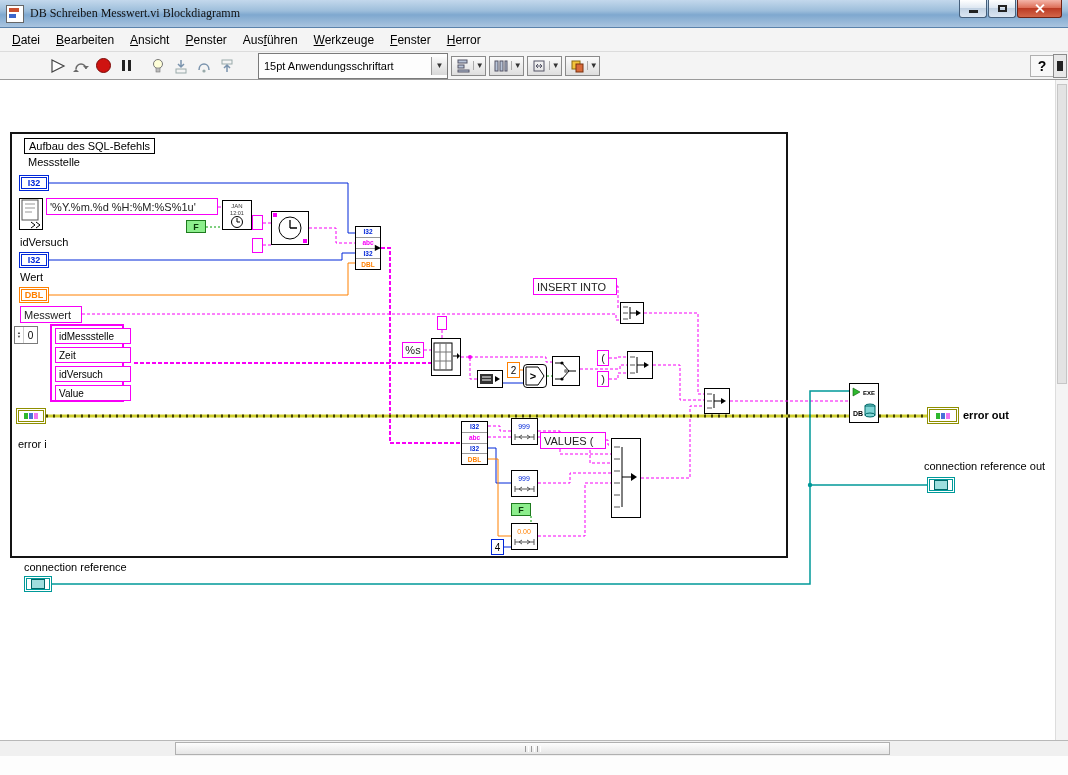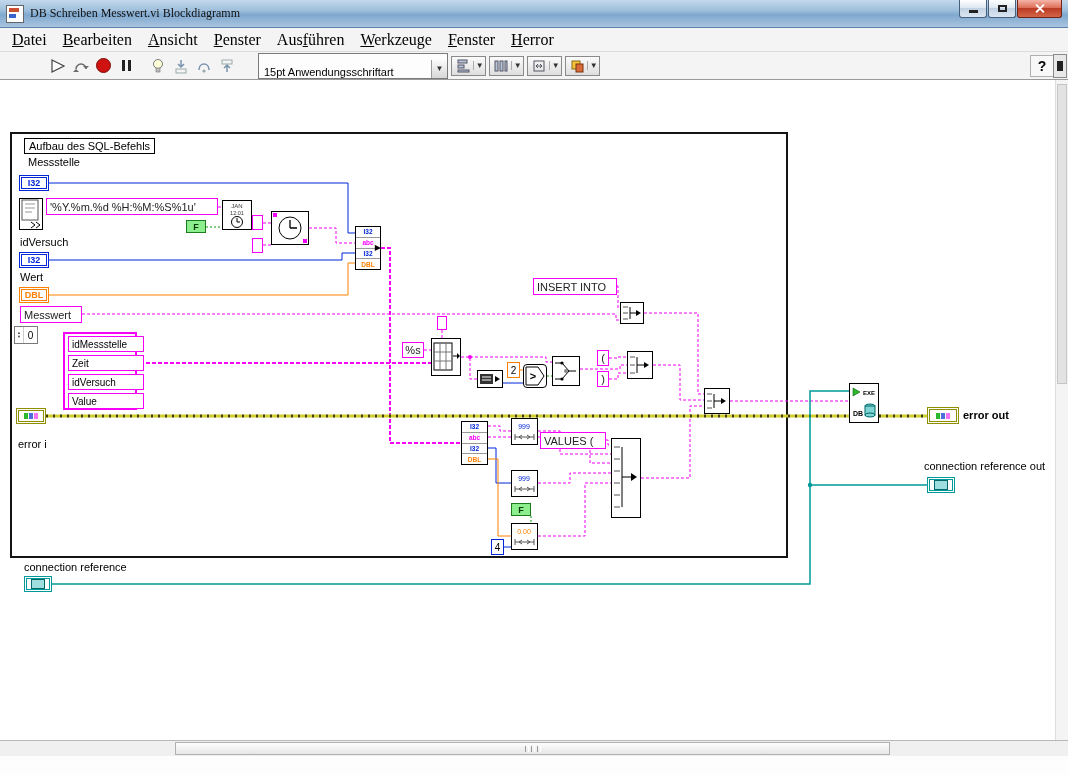--- a/index.html
+++ b/index.html
@@ -21,31 +21,31 @@
   .winbtn.close{width:45px;background:linear-gradient(#f4b5a9,#dd6f58 45%,#bb3b24 50%,#d3664a);border-color:#6e2417;}
   .glyph-min{width:9px;height:3px;background:#222;margin-top:6px;}
   .glyph-max{width:9px;height:7px;border:2px solid #222;box-sizing:border-box;}
   .glyph-close{position:relative;width:11px;height:11px;}
   .glyph-close::before,.glyph-close::after{content:"";position:absolute;left:5px;top:0;width:2px;height:11px;background:#fff;}
   .glyph-close::before{transform:rotate(45deg);}
   .glyph-close::after{transform:rotate(-45deg);}
   
   .menubar{position:absolute;left:0;top:28px;width:1068px;height:24px;background:#f4f4f4;
     border-bottom:1px solid #dcdcdc;display:flex;align-items:center;padding-left:4px;box-sizing:border-box;}
-  .mi{font-size:16px;padding:3px 8px;white-space:nowrap;font-family:Liberation Serif, serif;}
+  .mi{font-size:12px;padding:3px 8px;white-space:nowrap;}
   .mi u{text-decoration:underline;}
   
   .toolbar{position:absolute;left:0;top:52px;width:1068px;height:28px;background:#f4f4f4;
     border-bottom:1px solid #9a9a9a;display:flex;align-items:center;padding-left:46px;box-sizing:border-box;}
   .tb-btn{width:23px;height:21px;display:flex;align-items:center;justify-content:center;flex:0 0 auto;}
   .abort-circle{width:13px;height:13px;border-radius:50%;background:#cf1310;border:1px solid #7d0a08;}
   .pause-bars{display:flex;gap:3px;}
   .pause-bars i{display:block;width:3px;height:11px;background:#222;}
   .fontsel{margin-left:20px;height:26px;width:190px;border:1px solid #7a7a7a;background:#fdfdfd;
-    display:flex;align-items:flex-end;box-sizing:border-box;flex:0 0 auto;}
+    display:flex;align-items:center;box-sizing:border-box;flex:0 0 auto;}
   .fontsel .ftext{flex:1;font-size:11px;padding-left:5px;white-space:nowrap;overflow:hidden;}
   .fontsel .fdrop{width:15px;height:18px;border-left:1px solid #9a9a9a;background:linear-gradient(#fafafa,#d8d8d8);
     display:flex;align-items:center;justify-content:center;font-size:8px;color:#333;}
   .dropbtn{margin-left:3px;height:20px;width:35px;border:1px solid #8a8a8a;background:linear-gradient(#fbfbfb,#dedede);
     display:flex;align-items:center;box-sizing:border-box;flex:0 0 auto;}
   .dropbtn .dicon{width:22px;display:flex;align-items:center;justify-content:center;}
   .dropbtn .darr{width:11px;font-size:8px;color:#333;text-align:center;border-left:1px solid #aaa;}
   .helpbtn{margin-left:auto;margin-right:14px;width:22px;height:20px;border:1px solid #b0b0b0;background:#f8f8f8;
     display:flex;align-items:center;justify-content:center;font-weight:bold;font-size:14px;flex:0 0 auto;}
   .cornerbtn{position:absolute;right:1px;top:54px;width:12px;height:22px;border:1px solid #8a8a8a;
@@ -347,21 +347,21 @@
     </svg>
   </div>
 
   <div class="idxbox" style="left:14px;top:246px;width:24px;height:18px;">
     <span class="arrows">
         <span>▲</span>
         <span>▼</span>
       </span>
     <span class="num">0</span>
   </div>
-  <div class="shell" style="left:50px;top:252px;width:74px;height:78px;margin-left:13px;">
+  <div class="shell" style="left:50px;top:244px;width:74px;height:78px;">
     <div class="field" style="top:2px;">idMessstelle</div>
     <div class="field" style="top:21px;">Zeit</div>
     <div class="field" style="top:40px;">idVersuch</div>
     <div class="field" style="top:59px;">Value</div>
   </div>
 
   <div class="dlabel" style="left:18px;top:314px;margin-top:44px;">error i</div>
   <div class="term term-err" style="left:16px;top:328px;width:30px;height:16px;">
     <i style="background:#2eb82e"></i>
     <i style="background:#4a6fd8"></i>

